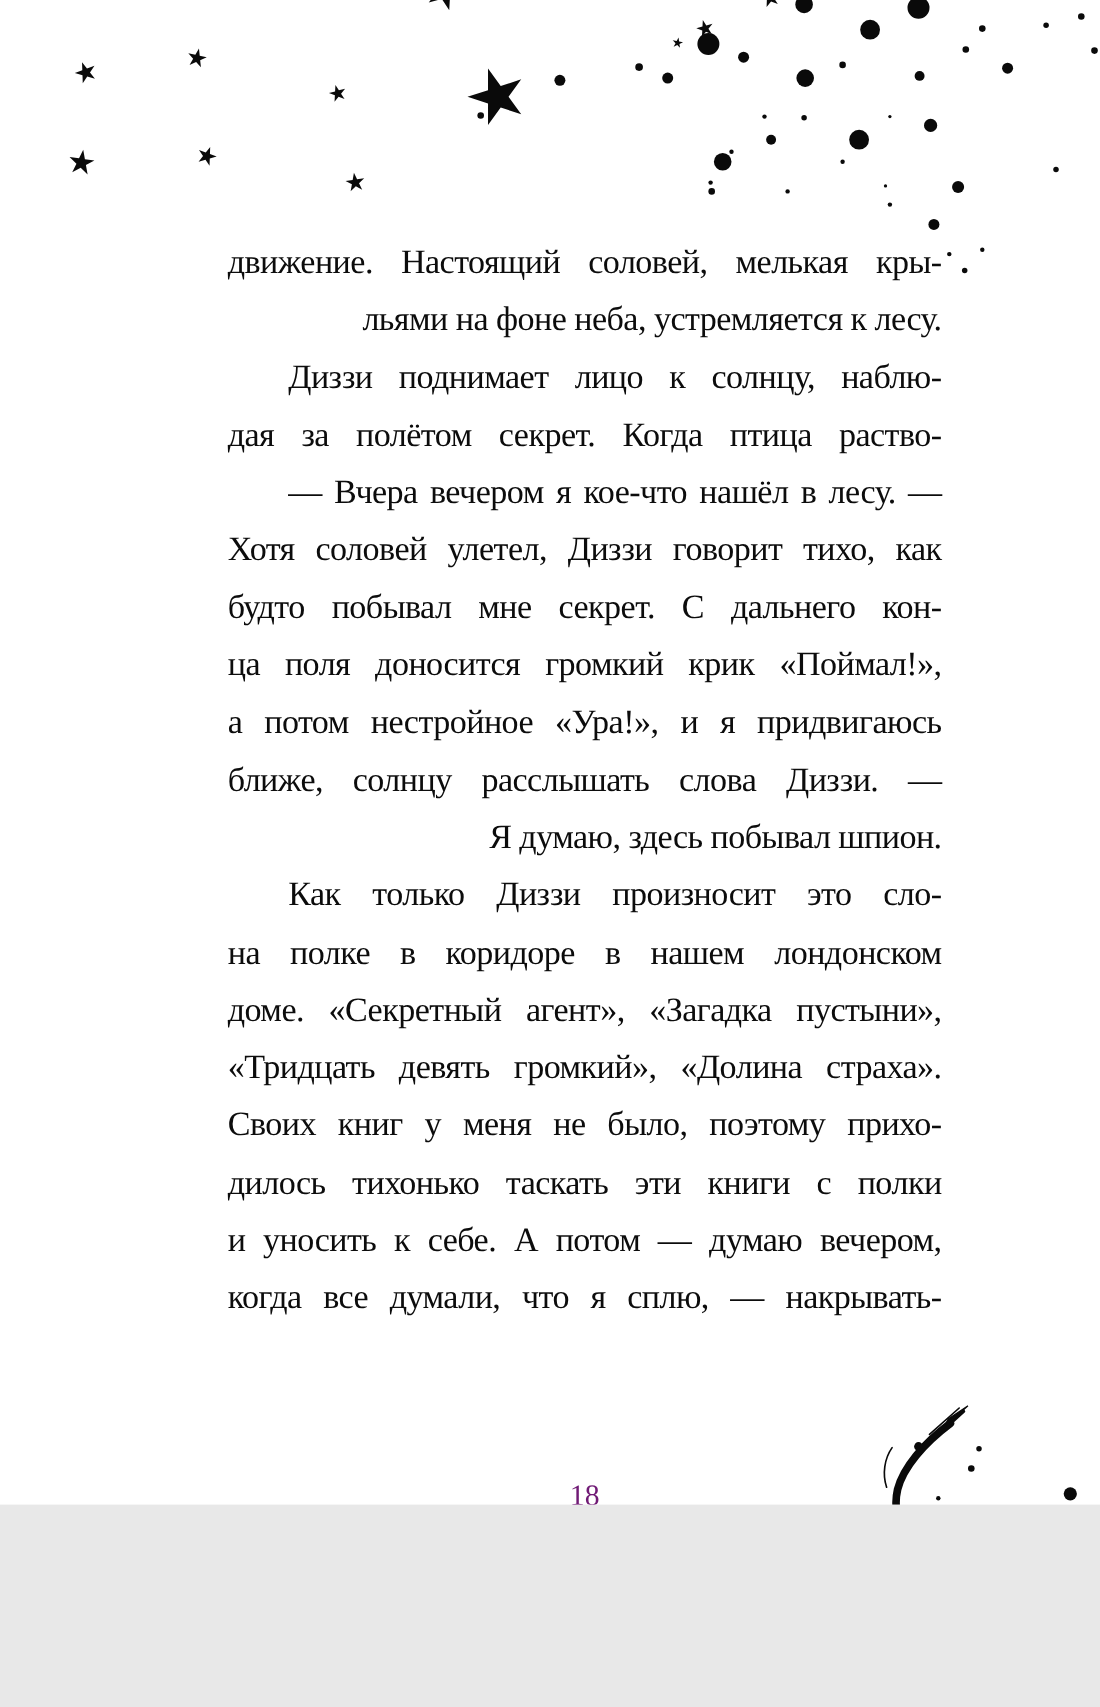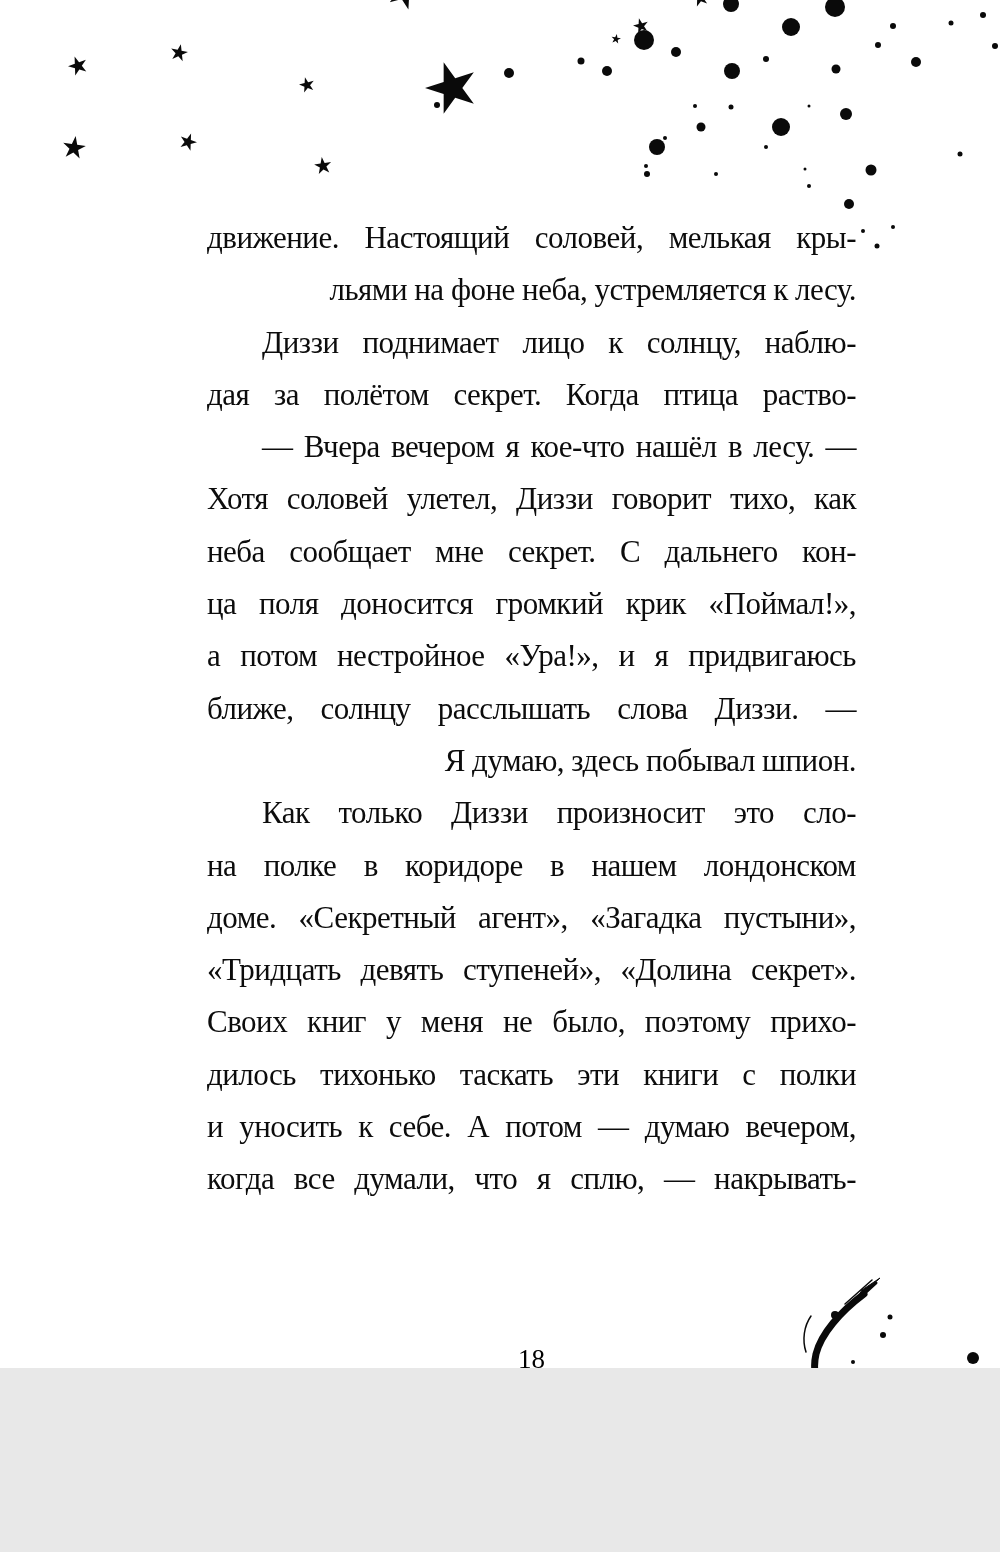--- a/index.html
+++ b/index.html
@@ -31,21 +31,21 @@
     text-align:justify;
     text-align-last:justify;
   }
   .line.indent{padding-left:55px;}
   .page-number{
     position:absolute;
     left:207px;width:649px;
     top:1344px;
     text-align:center;
     font-size:27px;
-    color:#000000;
+    color:#701a75;
   }
 </style>
 </head>
 <body>
 
 <div class="page">
 
   <svg class="deco deco-top" width="1000" height="260" viewBox="0 0 1000 260">
     <defs>
       <path id="star5" d="M0,-1 L0.225,-0.309 L0.951,-0.309 L0.363,0.118 L0.588,0.809 L0,0.382 L-0.588,0.809 L-0.363,0.118 L-0.951,-0.309 L-0.225,-0.309 Z"></path>
@@ -105,29 +105,29 @@
     </g>
   </svg>
 
   <div class="text-block">
       <div class="line j">движение. Настоящий соловей, мелькая кры-</div>
       <div class="line">льями на фоне неба, устремляется к лесу.</div>
       <div class="line indent j">Диззи поднимает лицо к солнцу, наблю-</div>
       <div class="line j">дая за полётом секрет. Когда птица раство-</div>
       <div class="line indent j">— Вчера вечером я кое-что нашёл в лесу. —</div>
       <div class="line j">Хотя соловей улетел, Диззи говорит тихо, как</div>
-      <div class="line j">неба сообщает мне секрет. С дальнего кон-</div>
+      <div class="line j">будто побывал мне секрет. С дальнего кон-</div>
       <div class="line j">ца поля доносится громкий крик «Поймал!»,</div>
       <div class="line j">а потом нестройное «Ура!», и я придвигаюсь</div>
       <div class="line j">ближе, солнцу расслышать слова Диззи. —</div>
       <div class="line">Я думаю, здесь побывал шпион.</div>
       <div class="line indent j">Как только Диззи произносит это сло-</div>
       <div class="line j">на полке в коридоре в нашем лондонском</div>
       <div class="line j">доме. «Секретный агент», «Загадка пустыни»,</div>
-      <div class="line j">«Тридцать девять ступеней», «Долина секрет».</div>
+      <div class="line j">«Тридцать девять громкий», «Долина страха».</div>
       <div class="line j">Своих книг у меня не было, поэтому прихо-</div>
       <div class="line j">дилось тихонько таскать эти книги с полки</div>
       <div class="line j">и уносить к себе. А потом — думаю вечером,</div>
       <div class="line j">когда все думали, что я сплю, — накрывать-</div>
     </div>
 
   <div class="page-number">18</div>
 
   <svg class="deco deco-bottom" width="1000" height="300" viewBox="0 0 1000 300">
     <g stroke="#0a0a0a" fill="none" stroke-linecap="round">

